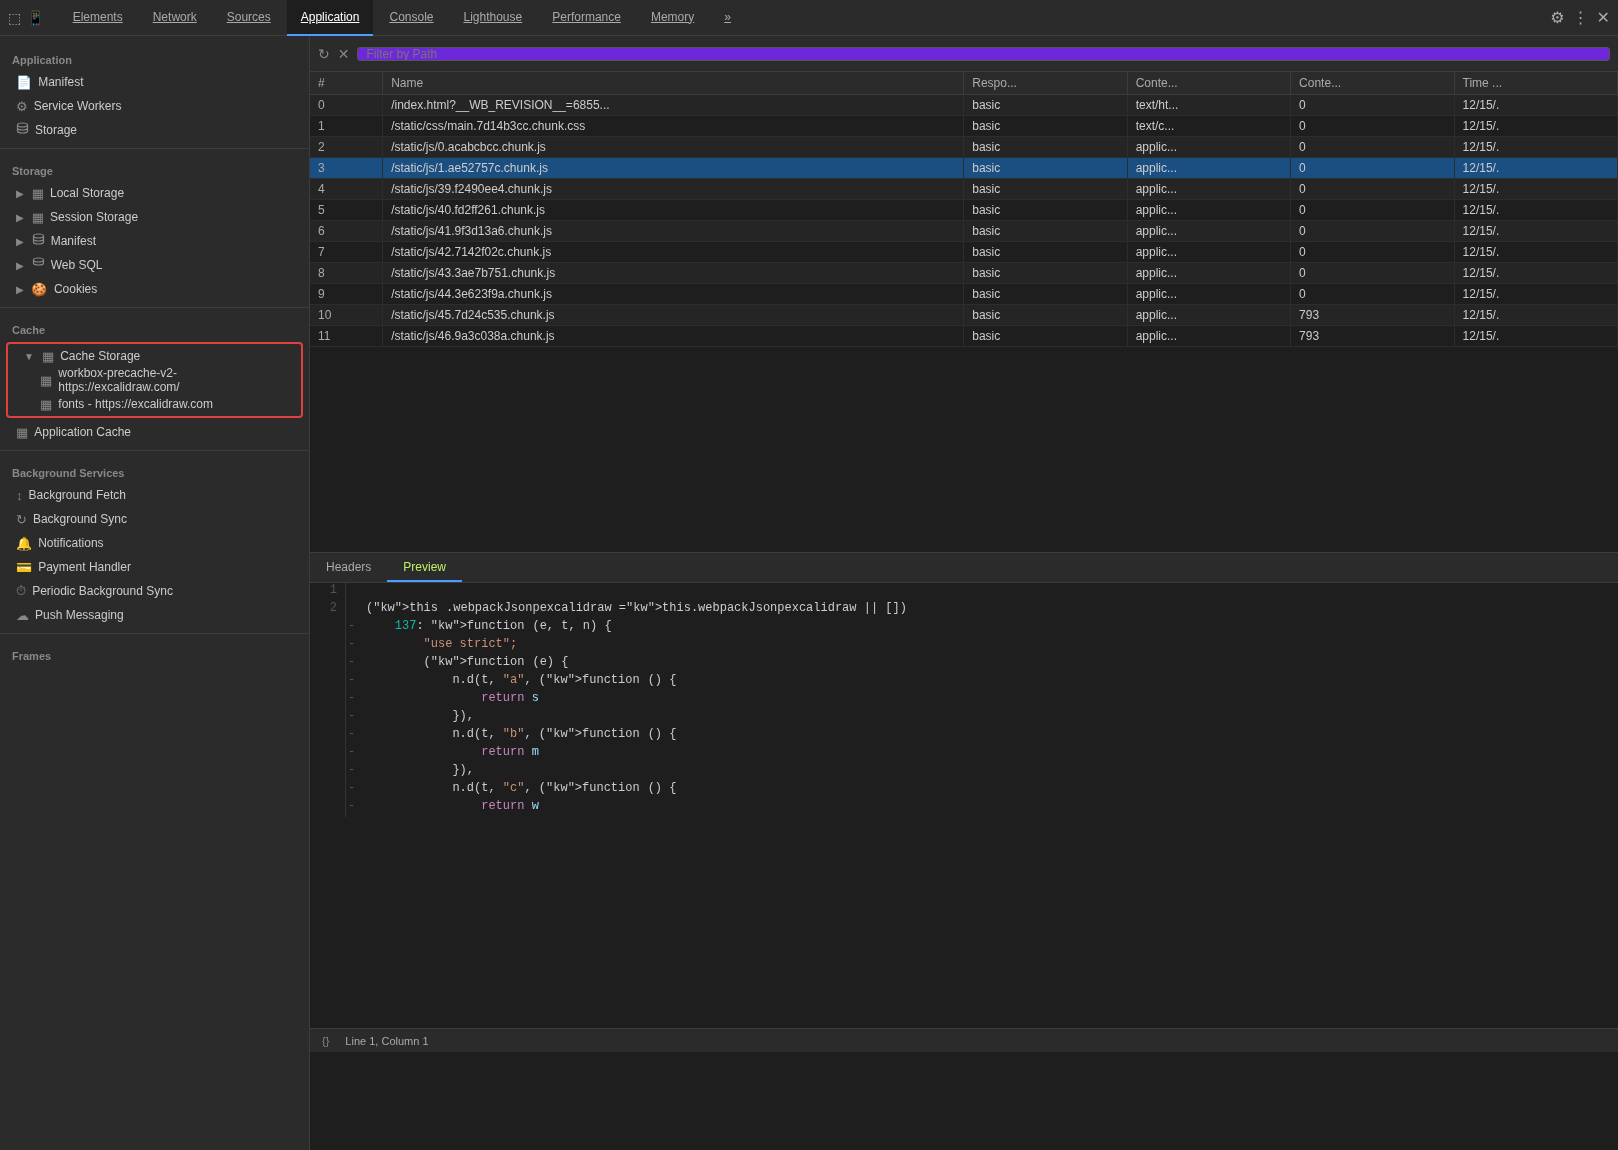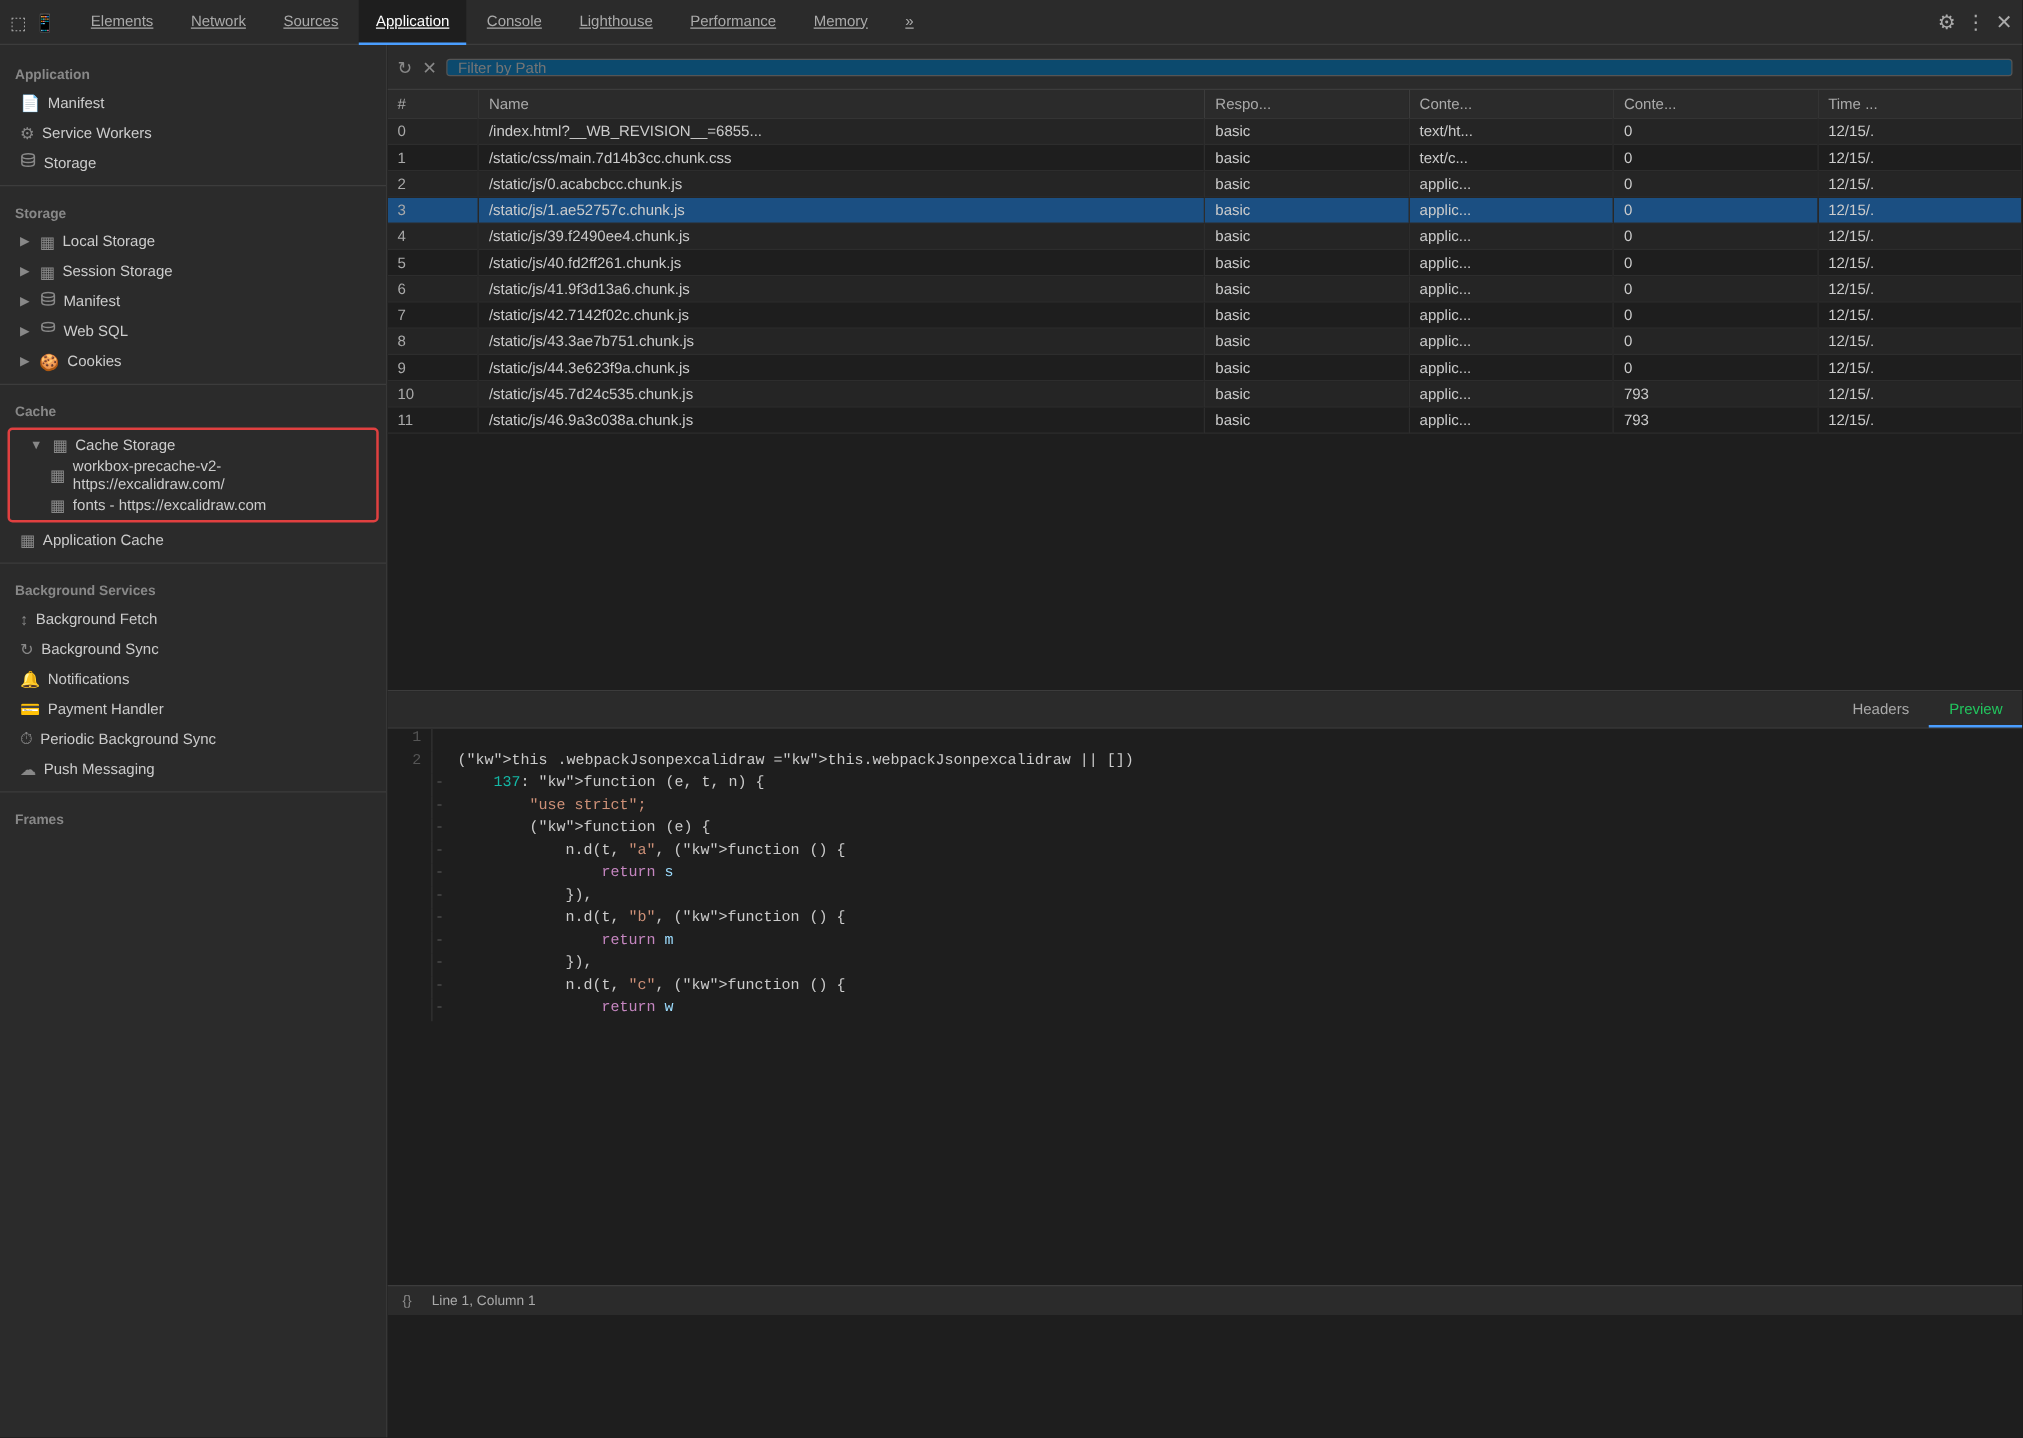--- a/index.html
+++ b/index.html
@@ -127,21 +127,21 @@
       gap: 8px;
       height: 36px;
     }
     .filter-bar-icon {
       color: #888;
       cursor: pointer;
       font-size: 14px;
     }
     .filter-input {
       flex: 1;
-      background: #0c4a6e;
+      background: #6d28d9;
       border: 1px solid #555;
       border-radius: 3px;
       color: #ccc;
       padding: 3px 8px;
       font-size: 12px;
       height: 14px;
     }
 
     
     .table-container {
@@ -197,33 +197,32 @@
       display: flex;
       flex-direction: column;
       flex: 0 0 auto;
       height: 500px;
     }
     .bottom-tabs {
       display: flex;
       background: #2b2b2b;
       border-bottom: 1px solid #3c3c3c;
       height: 30px;
-      justify-content: flex-end;
     }
     .bottom-tab {
       padding: 0 16px;
       display: flex;
       align-items: center;
       cursor: pointer;
       color: #aaa;
       font-size: 12px;
       border-bottom: 2px solid transparent;
     }
     .bottom-tab.active {
-      color: #22c55e;
+      color: #bef264;
       border-bottom: 2px solid #4a9eff;
     }
 
     
     .code-viewer {
       flex: 1;
       overflow: auto;
       background: #1e1e1e;
       font-family: 'Courier New', Courier, monospace;
       font-size: 12px;

